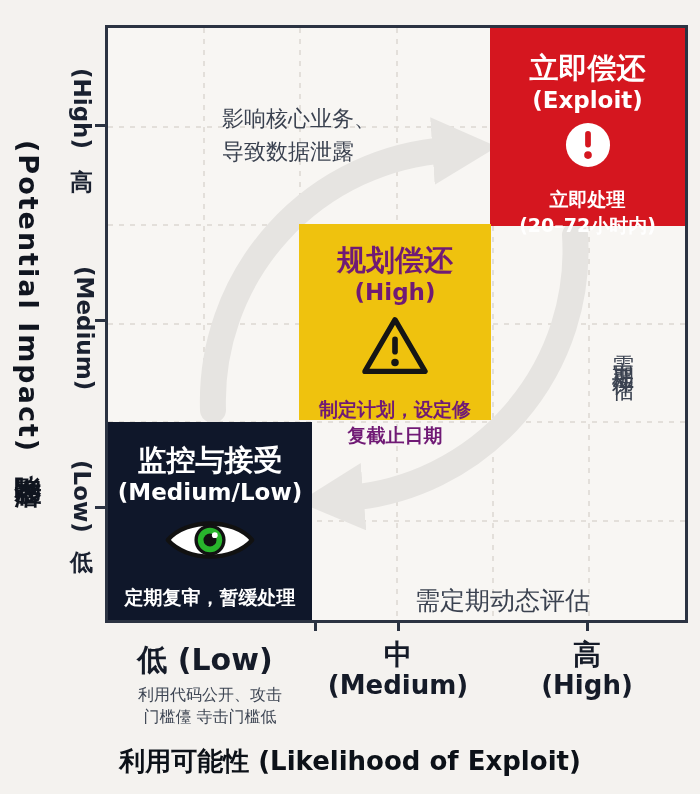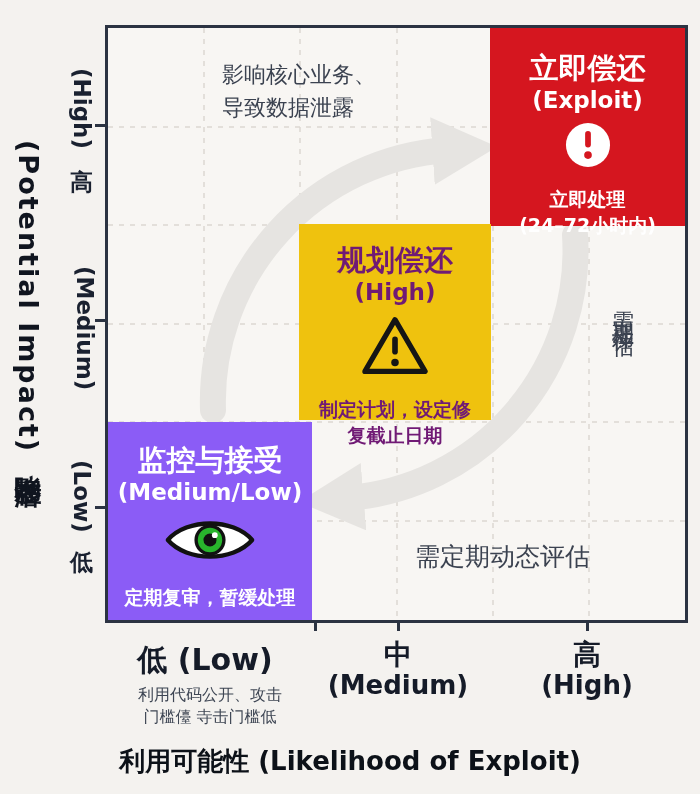--- a/index.html
+++ b/index.html
@@ -44,21 +44,21 @@
   .x-mid-zh{left:318px;top:636px;width:160px;font-size:28px;}
   .x-mid-en{left:318px;top:670px;width:160px;font-size:26px;}
   .x-high-zh{left:507px;top:636px;width:160px;font-size:28px;}
   .x-high-en{left:507px;top:670px;width:160px;font-size:26px;}
   .x-low-note{position:absolute;left:95px;top:684px;width:230px;text-align:center;
               font-size:16px;line-height:1.35;color:#3e4654;}
   .x-axis-title{position:absolute;left:60px;top:744px;width:580px;text-align:center;
                 font-size:26px;font-weight:bold;color:#0c1118;}
 
   
-  .anno{color:#3b4250;z-index:3;}
+  .anno{color:#3b4250;z-index:3;margin-top:44px;}
   .anno-top{position:absolute;left:222px;top:58px;font-size:22px;line-height:1.5;text-align:left;}
   .anno-right{position:absolute;left:608px;top:294px;font-size:22px;letter-spacing:5px;}
   .anno-bottom{position:absolute;left:405px;top:540px;width:195px;text-align:center;font-size:25px;}
 </style>
 </head>
 <body>
 
 <div id="stage">
 
   <div class="y-title vtext">
@@ -102,41 +102,41 @@
       <div class="q-level q-light">(Exploit)</div>
       <div class="q-icon">
         <svg width="46" height="46" viewBox="0 0 48 48">
           <circle cx="24" cy="24" r="23" fill="#ffffff"></circle>
           <rect x="21" y="9.5" width="6" height="17" rx="3" fill="#d5161f"></rect>
           <circle cx="24" cy="34.5" r="4" fill="#d5161f"></circle>
         </svg>
       </div>
       <div class="q-action q-light">
         <div>立即处理</div>
-        <div>(24–72小时内)</div>
+        <div>(20–72小时内)</div>
       </div>
     </div>
 
     <div class="qbox qbox-plan" style="background: rgb(239, 194, 14);">
       <div class="q-title q-dark">规划偿还</div>
       <div class="q-level q-dark">(High)</div>
       <div class="q-icon">
         <svg width="72" height="64" viewBox="0 0 76 68">
           <path d="M38 6 L70 61 L6 61 Z" fill="none" stroke="#151515" stroke-width="5.5" stroke-linejoin="round"></path>
           <rect x="35" y="24" width="6" height="19" rx="3" fill="#151515"></rect>
           <circle cx="38" cy="51.5" r="4" fill="#151515"></circle>
         </svg>
       </div>
       <div class="q-action q-dark">
         <div>制定计划，设定修</div>
         <div>复截止日期</div>
       </div>
     </div>
 
-    <div class="qbox qbox-monitor" style="background: #8b5cf6;">
+    <div class="qbox qbox-monitor" style="background: #0f172a;">
       <div class="q-title q-light">监控与接受</div>
       <div class="q-level q-light">(Medium/Low)</div>
       <div class="q-icon">
         <svg width="92" height="52" viewBox="0 0 96 54">
           <path d="M4 27 C24 4 72 4 92 27 C72 50 24 50 4 27 Z" fill="#ffffff" stroke="#111111" stroke-width="4.5" stroke-linejoin="round"></path>
           <circle cx="48" cy="27" r="14.5" fill="#28b52c" stroke="#111111" stroke-width="3.5"></circle>
           <circle cx="48" cy="27" r="6.8" fill="#111111"></circle>
           <circle cx="53" cy="22" r="3" fill="#ffffff"></circle>
         </svg>
       </div>

